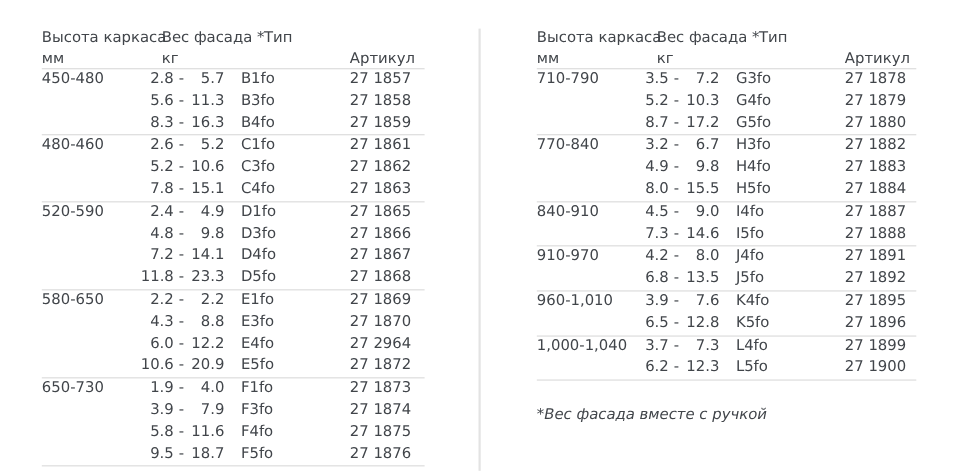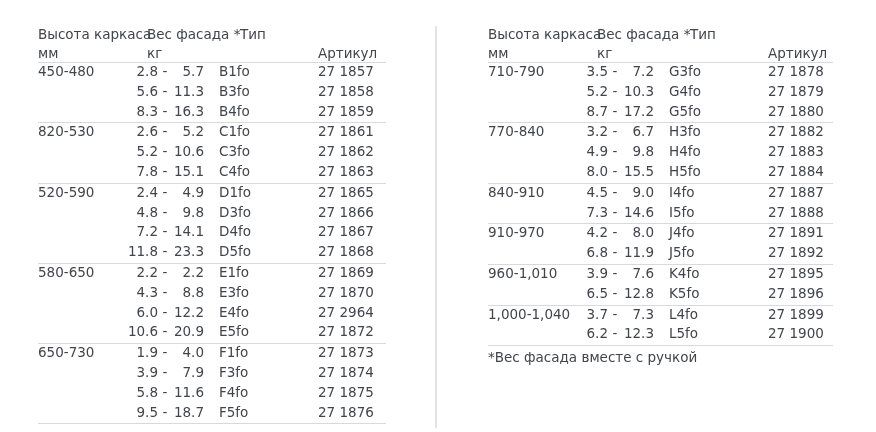--- a/index.html
+++ b/index.html
@@ -16,21 +16,21 @@
   .tbody{border-bottom:1px solid #d9d9d9;}
   .grp{border-top:1px solid #d9d9d9;}
   .r{display:flex;height:19.8px;align-items:flex-start;white-space:nowrap;}
   .h{width:75px;}
   .mn{width:45px;text-align:right;}
   .ds{width:14px;text-align:center;}
   .mx{width:32px;text-align:right;}
   .ty{width:47px;margin-left:15px;}
   .ar{margin-left:52px;}
   .divider{position:absolute;left:435px;top:26px;width:2px;height:402px;background:#e3e3e3;}
-  .footnote{position:absolute;left:488px;top:348px;height:18px;display:flex;align-items:center;}
+  .footnote{position:absolute;left:488px;top:368px;height:18px;display:flex;align-items:center;font-style:italic;}
 </style>
 </head>
 <body>
 
 <div class="page">
 
   <div class="tbl" id="tbl-left">
     <div class="thead">
       <div class="thr">
         <span class="th1a">Высота каркаса</span>
@@ -67,21 +67,21 @@
             <span class="mn">8.3</span>
             <span class="ds">-</span>
             <span class="mx">16.3</span>
             <span class="ty">B4fo</span>
             <span class="ar">27 1859</span>
           </div>
       </div>
 
       <div class="grp">
         <div class="r">
-            <span class="h">820-530</span>
+            <span class="h">480-460</span>
             <span class="mn">2.6</span>
             <span class="ds">-</span>
             <span class="mx">5.2</span>
             <span class="ty">C1fo</span>
             <span class="ar">27 1861</span>
           </div>
         <div class="r">
             <span class="h"></span>
             <span class="mn">5.2</span>
             <span class="ds">-</span>
@@ -303,21 +303,21 @@
             <span class="mn">4.2</span>
             <span class="ds">-</span>
             <span class="mx">8.0</span>
             <span class="ty">J4fo</span>
             <span class="ar">27 1891</span>
           </div>
         <div class="r">
             <span class="h"></span>
             <span class="mn">6.8</span>
             <span class="ds">-</span>
-            <span class="mx">11.9</span>
+            <span class="mx">13.5</span>
             <span class="ty">J5fo</span>
             <span class="ar">27 1892</span>
           </div>
       </div>
 
       <div class="grp">
         <div class="r">
             <span class="h">960-1,010</span>
             <span class="mn">3.9</span>
             <span class="ds">-</span>

